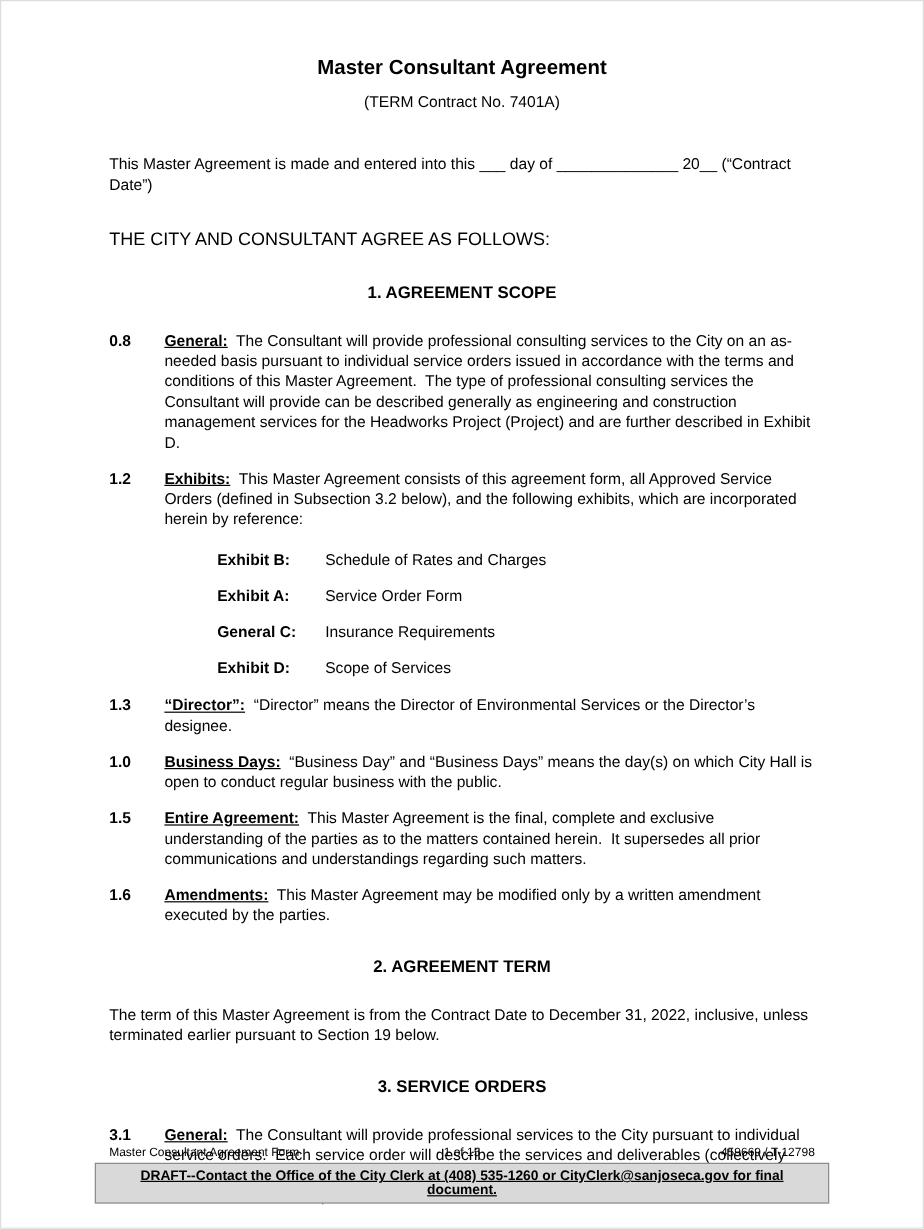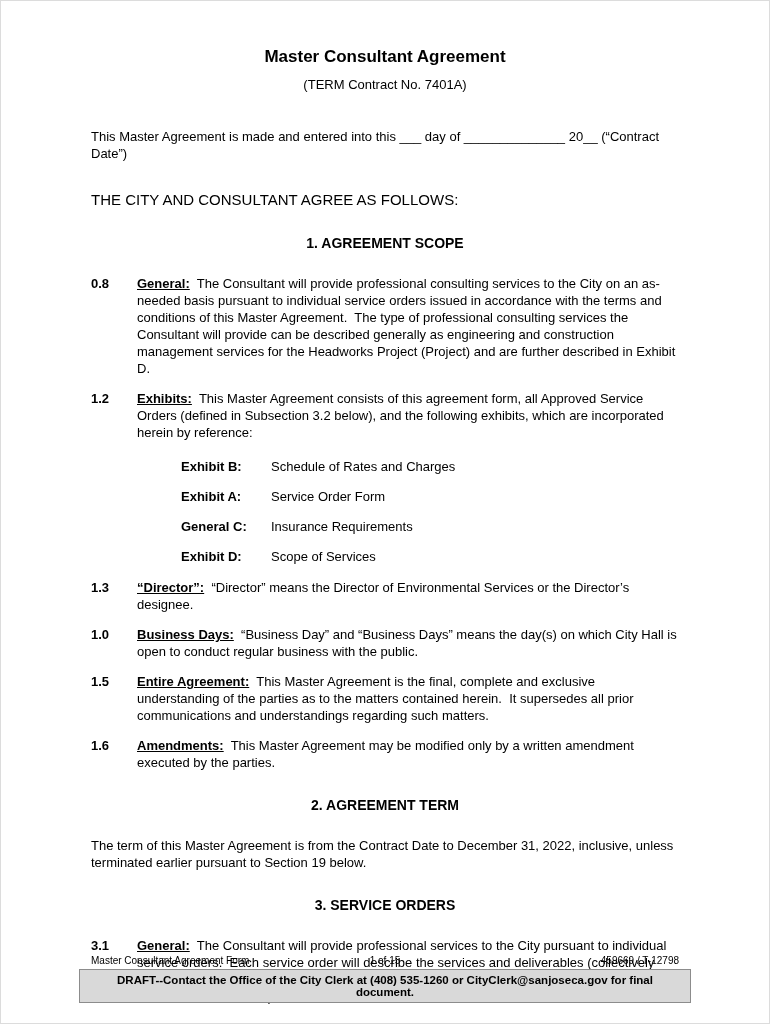--- a/index.html
+++ b/index.html
@@ -26,21 +26,21 @@
     position:absolute; left:90px; right:90px; bottom:56px;
     display:flex; align-items:baseline; font-size:10px; line-height:12px;
   }
   .footer-row .f-left  { flex:1; text-align:left; }
   .footer-row .f-center{ flex:1; text-align:center; }
   .footer-row .f-right { flex:1; text-align:right; }
   .draft-banner {
     position:absolute; left:78px; right:78px; bottom:20px; height:34px;
     background:#d9d9d9; border:1px solid #8c8c8c;
     display:flex; align-items:center; justify-content:center;
-    font-size:11.5px; font-weight:bold; text-align:center; padding:0 8px;
+    font-size:11.5px; font-weight:bold; text-align:center; padding:0 8px;text-decoration:underline;
   }
 </style>
 </head>
 <body>
 
 <div class="page">
 
   <h1 class="doc-title">Master Consultant Agreement</h1>
   <p class="doc-subtitle">(TERM Contract No. 7401A)</p>
 

